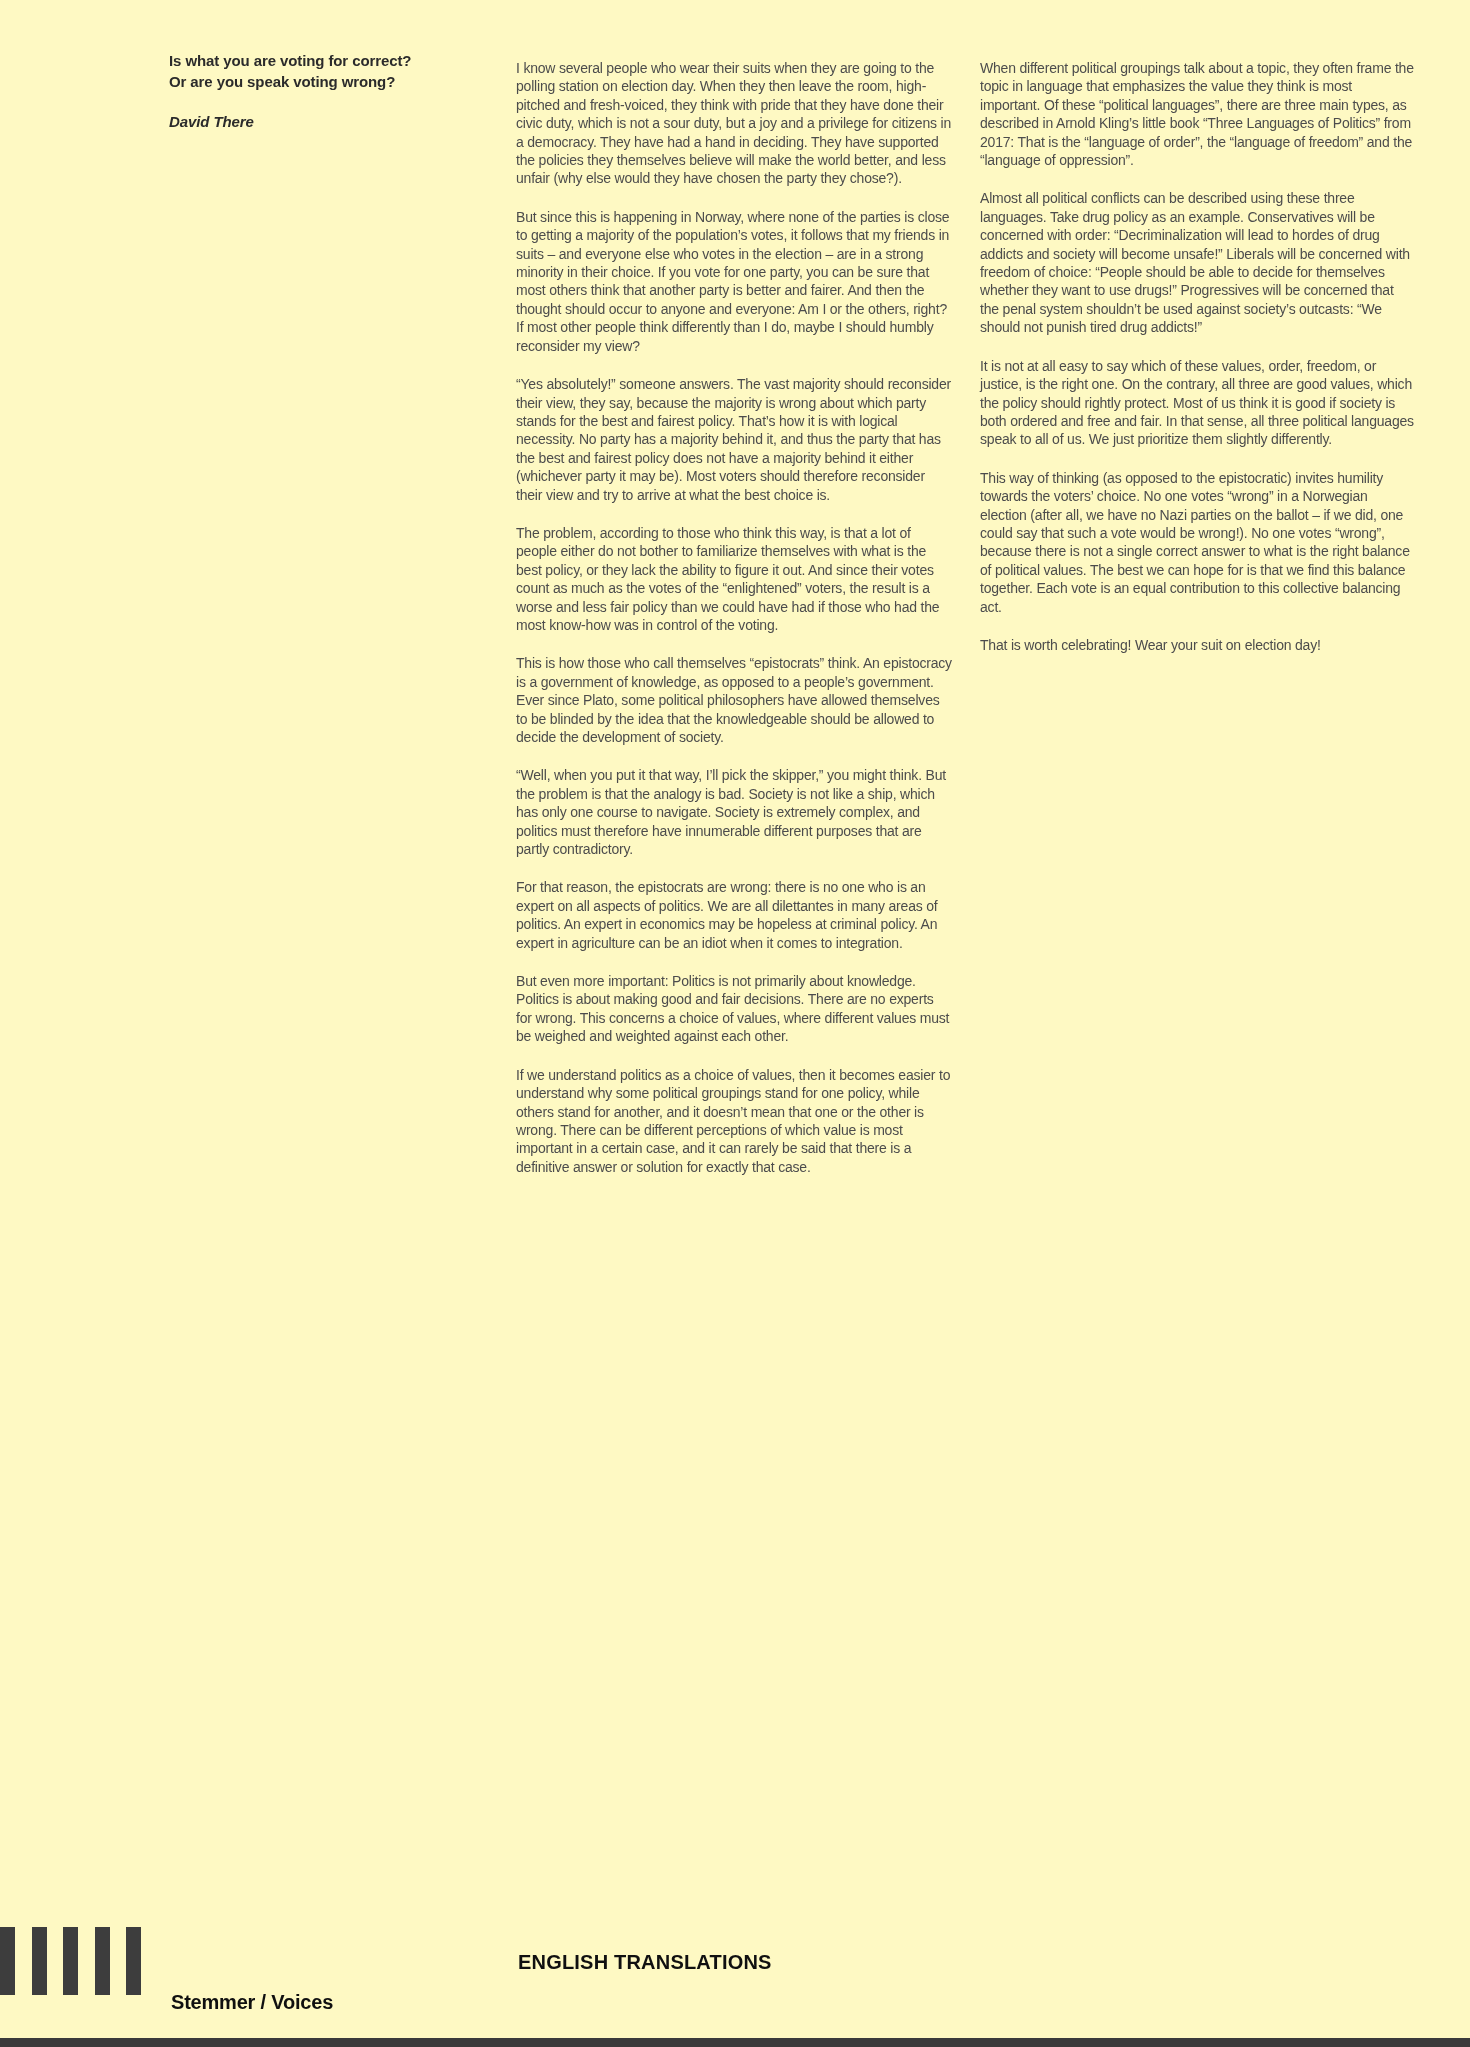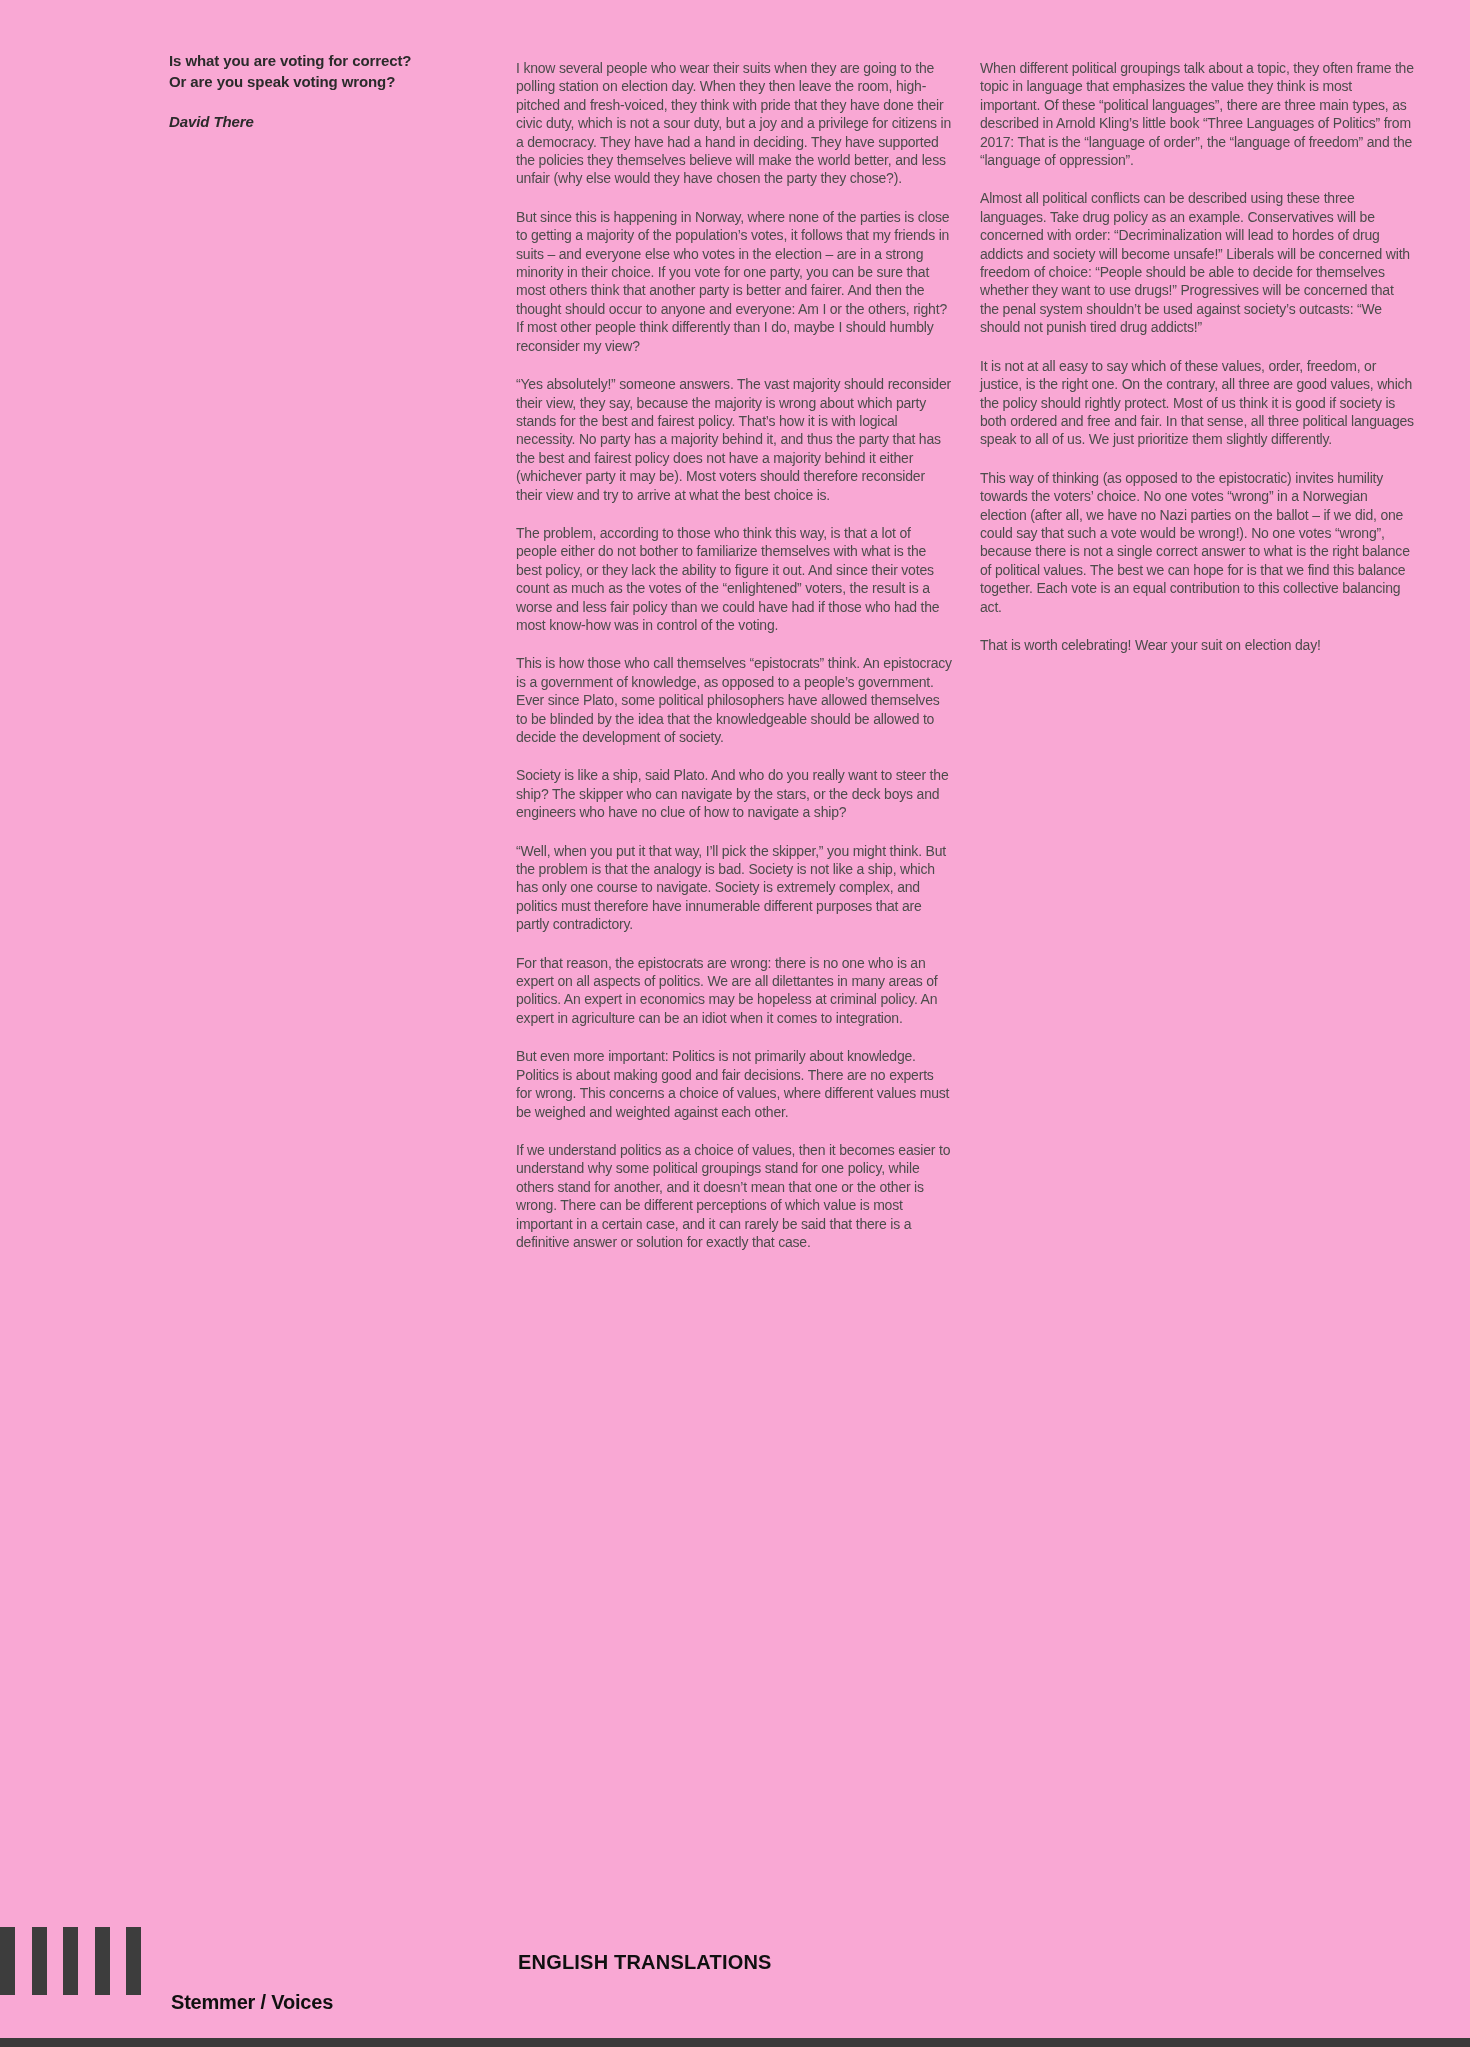--- a/index.html
+++ b/index.html
@@ -4,21 +4,21 @@
 <style>
   html, body {
     margin: 0;
     padding: 0;
     background: #ffffff;
   }
   .page {
     position: relative;
     width: 1470px;
     height: 2047px;
-    background: #f9a8d4;
+    background: #fef9c3;
     font-family: "Liberation Sans", "DejaVu Sans", sans-serif;
     overflow: hidden;
   }
   .title-col {
     position: absolute;
     left: 169px;
     top: 50px;
     width: 310px;
   }
   .title-line {
@@ -109,21 +109,20 @@
     <div class="title-line">Or are you speak voting wrong?</div>
     <div class="author">David There</div>
   </div>
 
   <div class="text-col col-middle">
     <p>I know several people who wear their suits when they are going to the polling station on election day. When they then leave the room, high-pitched and fresh-voiced, they think with pride that they have done their civic duty, which is not a sour duty, but a joy and a privilege for citizens in a democracy. They have had a hand in deciding. They have supported the policies they themselves believe will make the world better, and less unfair (why else would they have chosen the party they chose?).</p>
     <p>But since this is happening in Norway, where none of the parties is close to getting a majority of the population’s votes, it follows that my friends in suits – and everyone else who votes in the election – are in a strong minority in their choice. If you vote for one party, you can be sure that most others think that another party is better and fairer. And then the thought should occur to anyone and everyone: Am I or the others, right? If most other people think differently than I do, maybe I should humbly reconsider my view?</p>
     <p>“Yes absolutely!” someone answers. The vast majority should reconsider their view, they say, because the majority is wrong about which party stands for the best and fairest policy. That’s how it is with logical necessity. No party has a majority behind it, and thus the party that has the best and fairest policy does not have a majority behind it either (whichever party it may be). Most voters should therefore reconsider their view and try to arrive at what the best choice is.</p>
     <p>The problem, according to those who think this way, is that a lot of people either do not bother to familiarize themselves with what is the best policy, or they lack the ability to figure it out. And since their votes count as much as the votes of the “enlightened” voters, the result is a worse and less fair policy than we could have had if those who had the most know-how was in control of the voting.</p>
     <p>This is how those who call themselves “epistocrats” think. An epistocracy is a government of knowledge, as opposed to a people’s government. Ever since Plato, some political philosophers have allowed themselves to be blinded by the idea that the knowledgeable should be allowed to decide the development of society.</p>
-    <p>Society is like a ship, said Plato. And who do you really want to steer the ship? The skipper who can navigate by the stars, or the deck boys and engineers who have no clue of how to navigate a ship?</p>
     <p>“Well, when you put it that way, I’ll pick the skipper,” you might think. But the problem is that the analogy is bad. Society is not like a ship, which has only one course to navigate. Society is extremely complex, and politics must therefore have innumerable different purposes that are partly contradictory.</p>
     <p>For that reason, the epistocrats are wrong: there is no one who is an expert on all aspects of politics. We are all dilettantes in many areas of politics. An expert in economics may be hopeless at criminal policy. An expert in agriculture can be an idiot when it comes to integration.</p>
     <p>But even more important: Politics is not primarily about knowledge. Politics is about making good and fair decisions. There are no experts for wrong. This concerns a choice of values, where different values must be weighed and weighted against each other.</p>
     <p>If we understand politics as a choice of values, then it becomes easier to understand why some political groupings stand for one policy, while others stand for another, and it doesn’t mean that one or the other is wrong. There can be different perceptions of which value is most important in a certain case, and it can rarely be said that there is a definitive answer or solution for exactly that case.</p>
   </div>
 
   <div class="text-col col-right">
     <p>When different political groupings talk about a topic, they often frame the topic in language that emphasizes the value they think is most important. Of these “political languages”, there are three main types, as described in Arnold Kling’s little book “Three Languages of Politics” from 2017: That is the “language of order”, the “language of freedom” and the “language of oppression”.</p>
     <p>Almost all political conflicts can be described using these three languages. Take drug policy as an example. Conservatives will be concerned with order: “Decriminalization will lead to hordes of drug addicts and society will become unsafe!” Liberals will be concerned with freedom of choice: “People should be able to decide for themselves whether they want to use drugs!” Progressives will be concerned that the penal system shouldn’t be used against society’s outcasts: “We should not punish tired drug addicts!”</p>
     <p>It is not at all easy to say which of these values, order, freedom, or justice, is the right one. On the contrary, all three are good values, which the policy should rightly protect. Most of us think it is good if society is both ordered and free and fair. In that sense, all three political languages speak to all of us. We just prioritize them slightly differently.</p>

